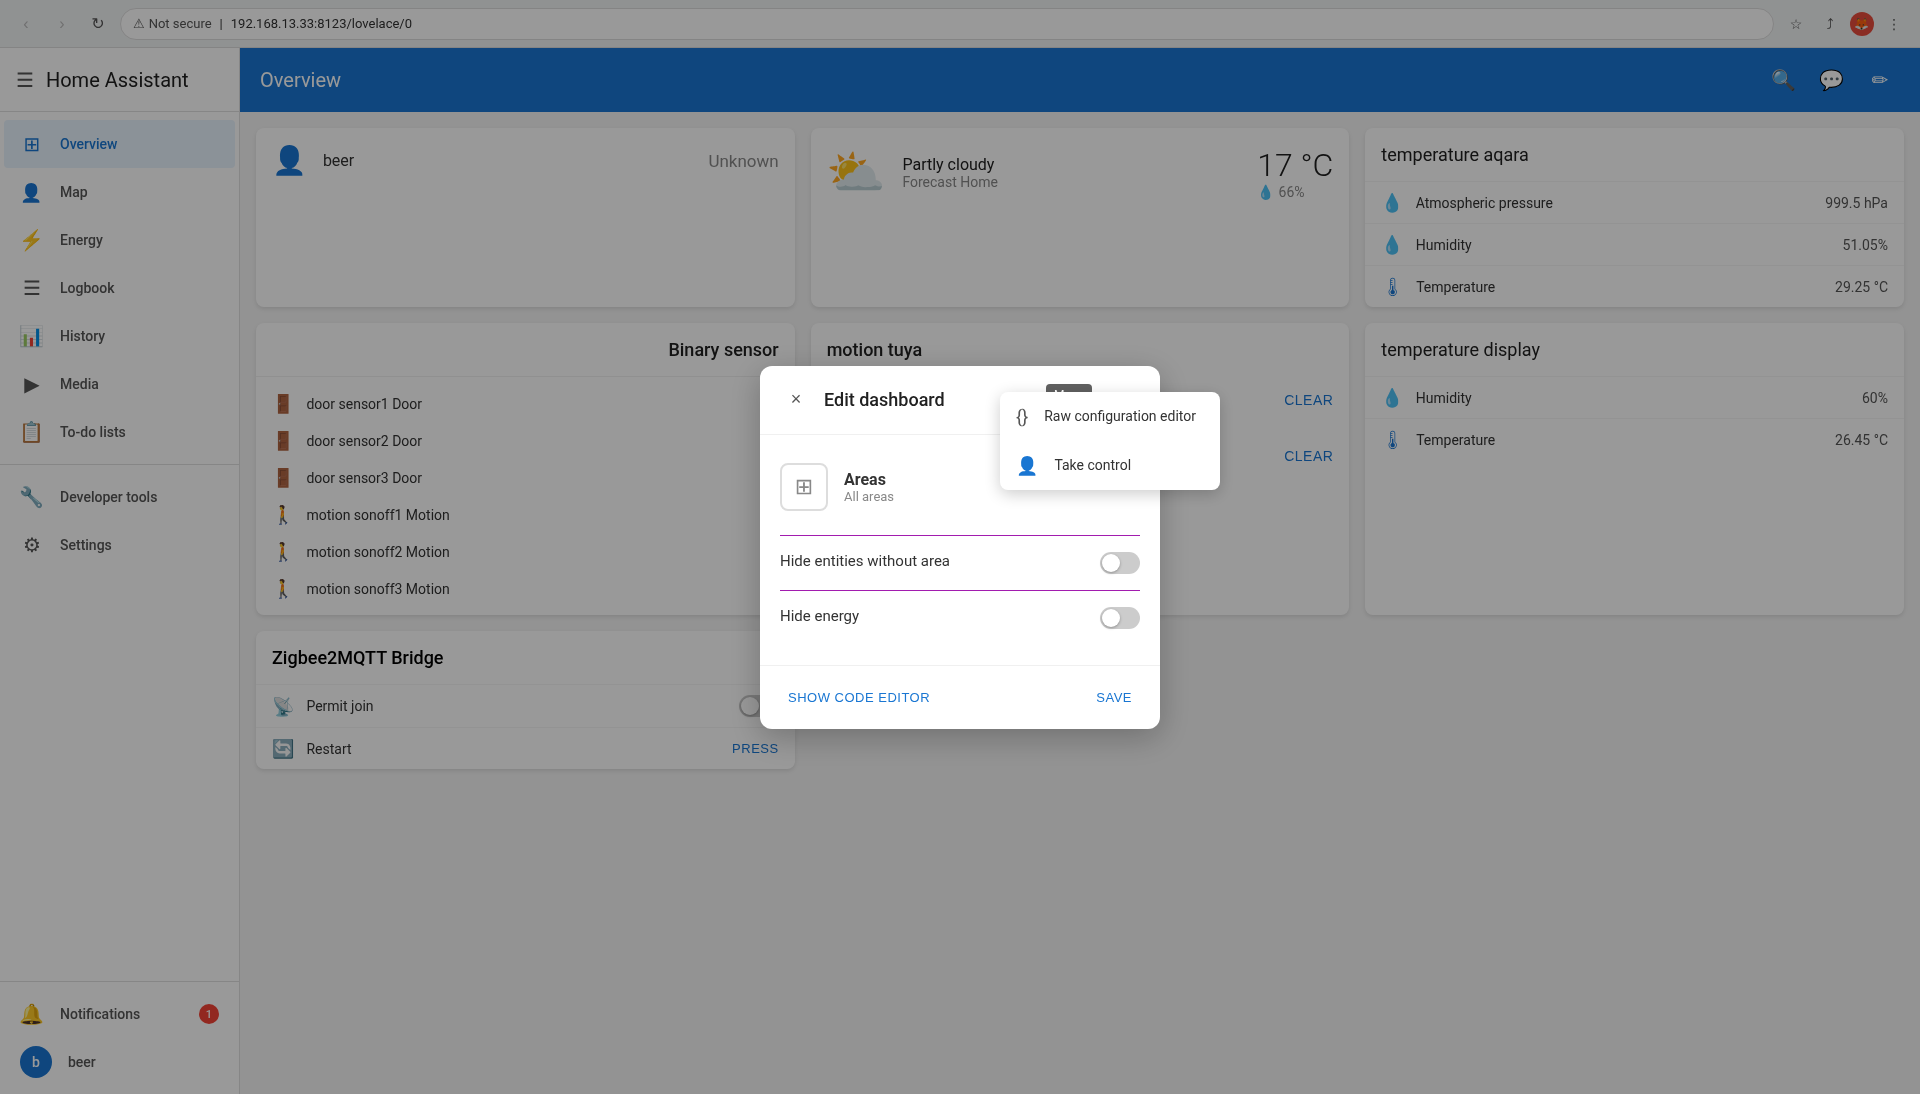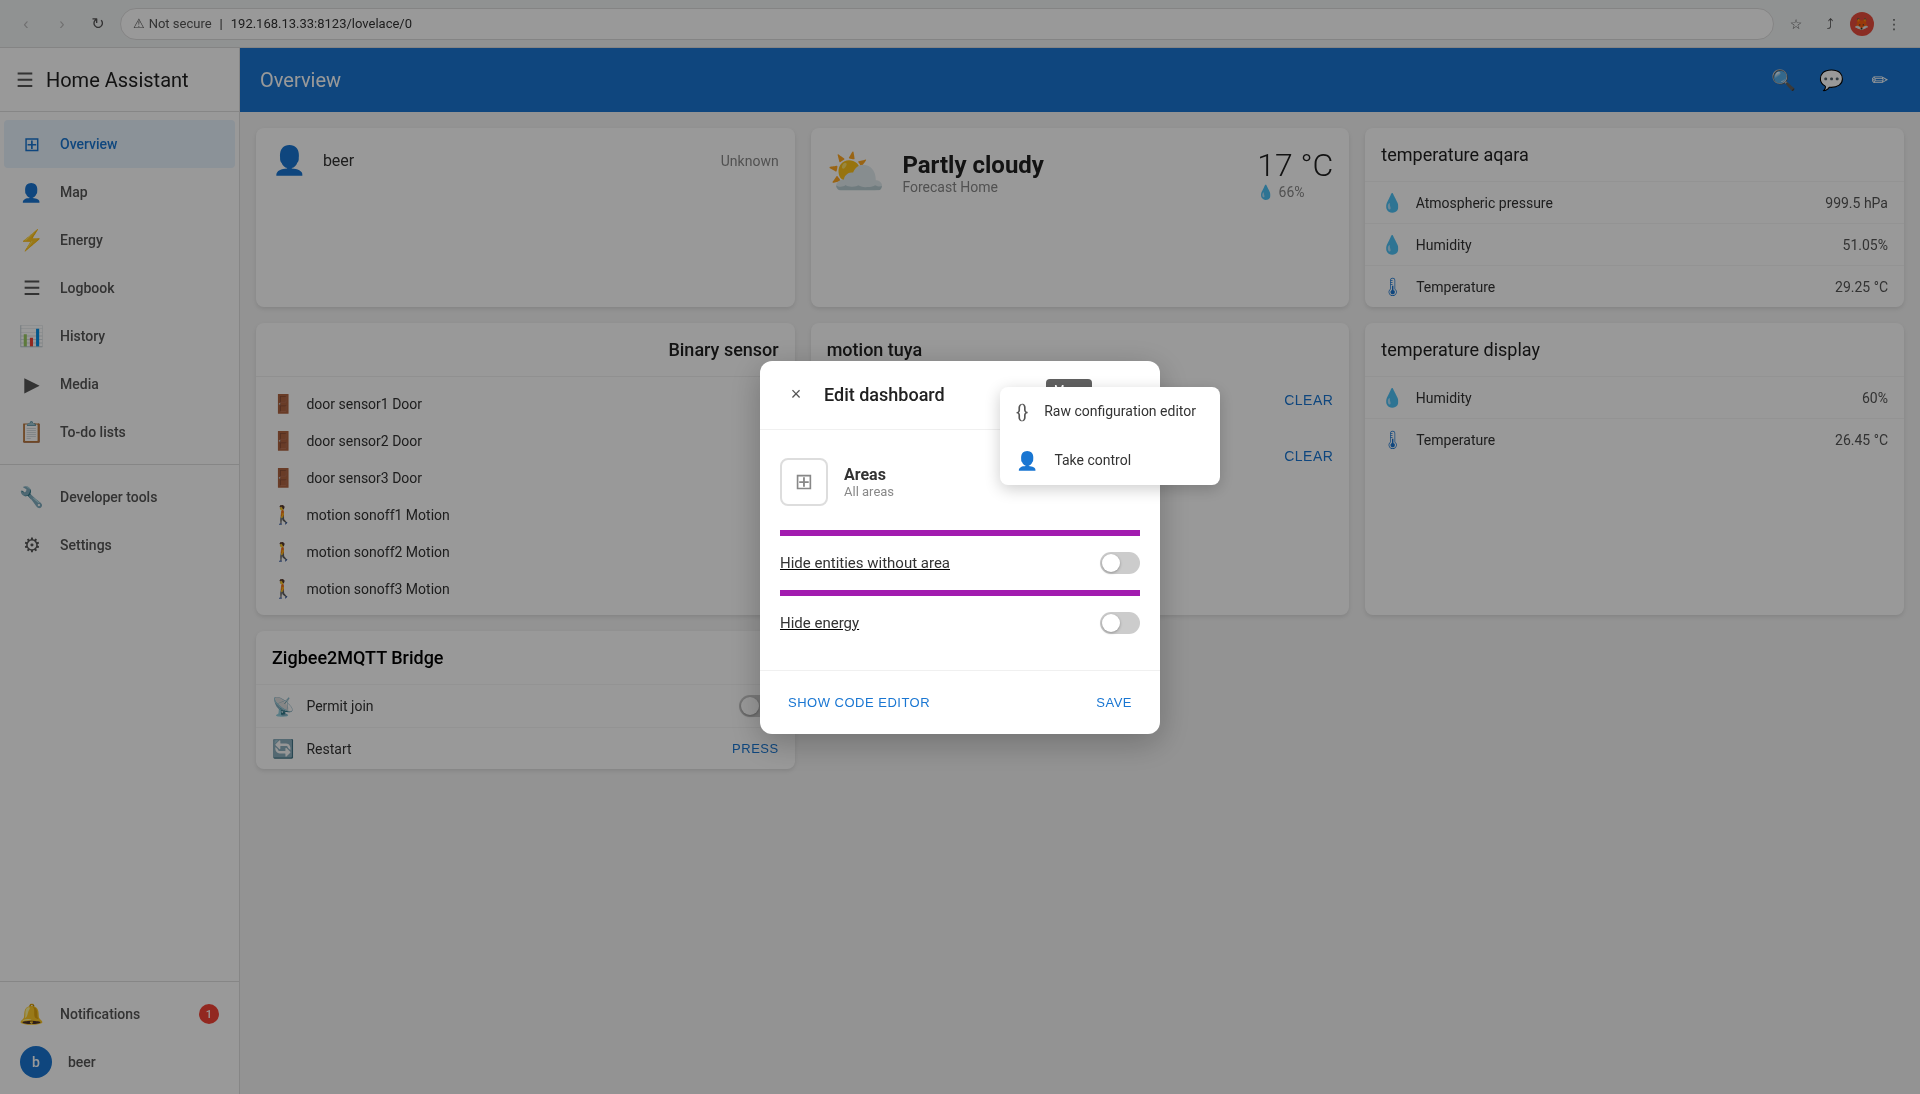--- a/index.html
+++ b/index.html
@@ -212,32 +212,32 @@
 
     
     .beer-card {
       display: flex;
       align-items: center;
       padding: 16px;
       gap: 16px;
     }
     .beer-icon { font-size: 28px; color: #888; }
     .beer-name { font-size: 16px; color: #333; }
-    .beer-state { font-size: 14px; color: #888; margin-left: auto; }
+    .beer-state { font-size: 17px; color: #888; margin-left: auto; }
 
     
     .weather-card {
       display: flex;
       align-items: center;
       padding: 16px;
       gap: 16px;
     }
     .weather-icon { font-size: 48px; }
     .weather-info { flex: 1; }
-    .weather-condition { font-size: 24px; font-weight: 700; color: #212121; }
+    .weather-condition { font-size: 16px; font-weight: 400; color: #212121; }
     .weather-location { font-size: 14px; color: #888; }
     .weather-temp { font-size: 32px; font-weight: 300; color: #212121; }
     .weather-humidity { font-size: 14px; color: #888; display: flex; align-items: center; gap: 4px; }
 
     
     .sensor-list { padding: 8px 0; }
     .sensor-item {
       display: flex;
       align-items: center;
       padding: 8px 16px;
@@ -417,24 +417,23 @@
       align-items: center;
       justify-content: center;
       font-size: 22px;
       color: #888;
     }
     .area-info .area-label { font-size: 16px; font-weight: 700; color: #333; }
     .area-info .area-sub { font-size: 13px; color: #888; }
 
     .toggle-row {
       display: flex;
-      align-items: center;
+      align-items: flex-start;
       padding: 16px 0;
-      border-top: 6px solid #a21caf;
-      text-decoration: underline;
+      border-top: 1px solid #a21caf;
     }
     .toggle-label {
       flex: 1;
       font-size: 15px;
       color: #333;
     }
     .modal-footer {
       display: flex;
       justify-content: space-between;
       align-items: center;

